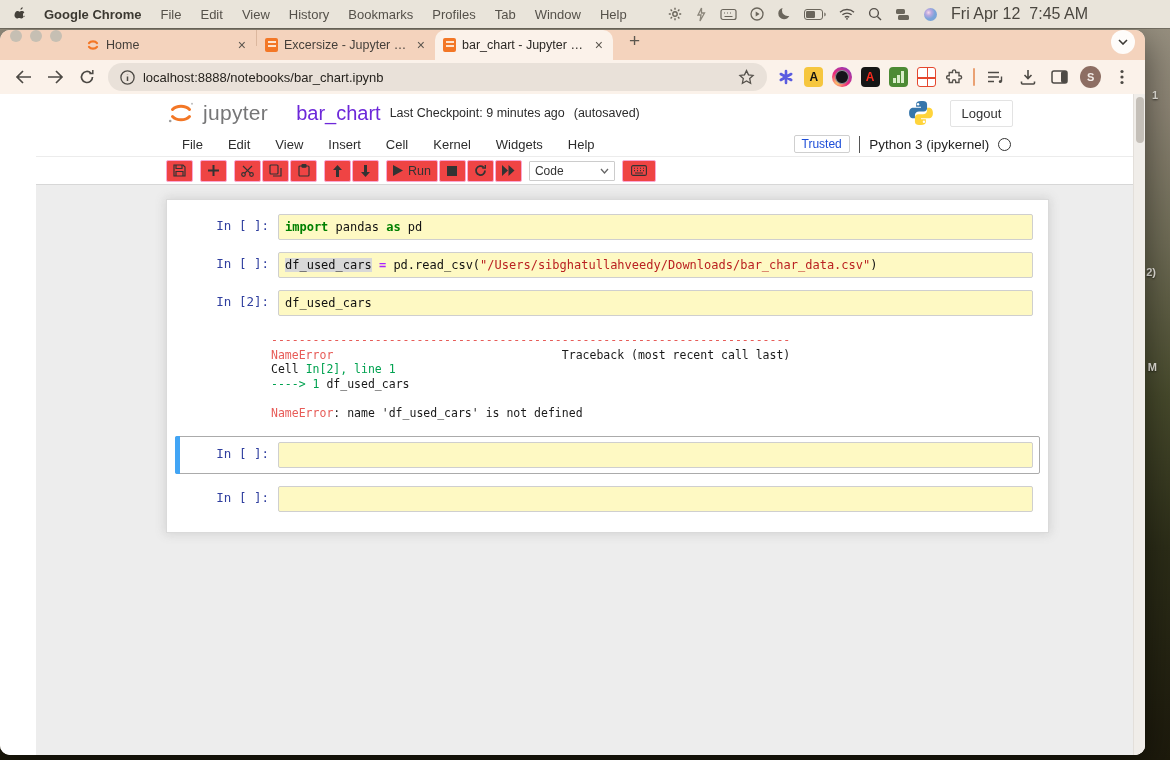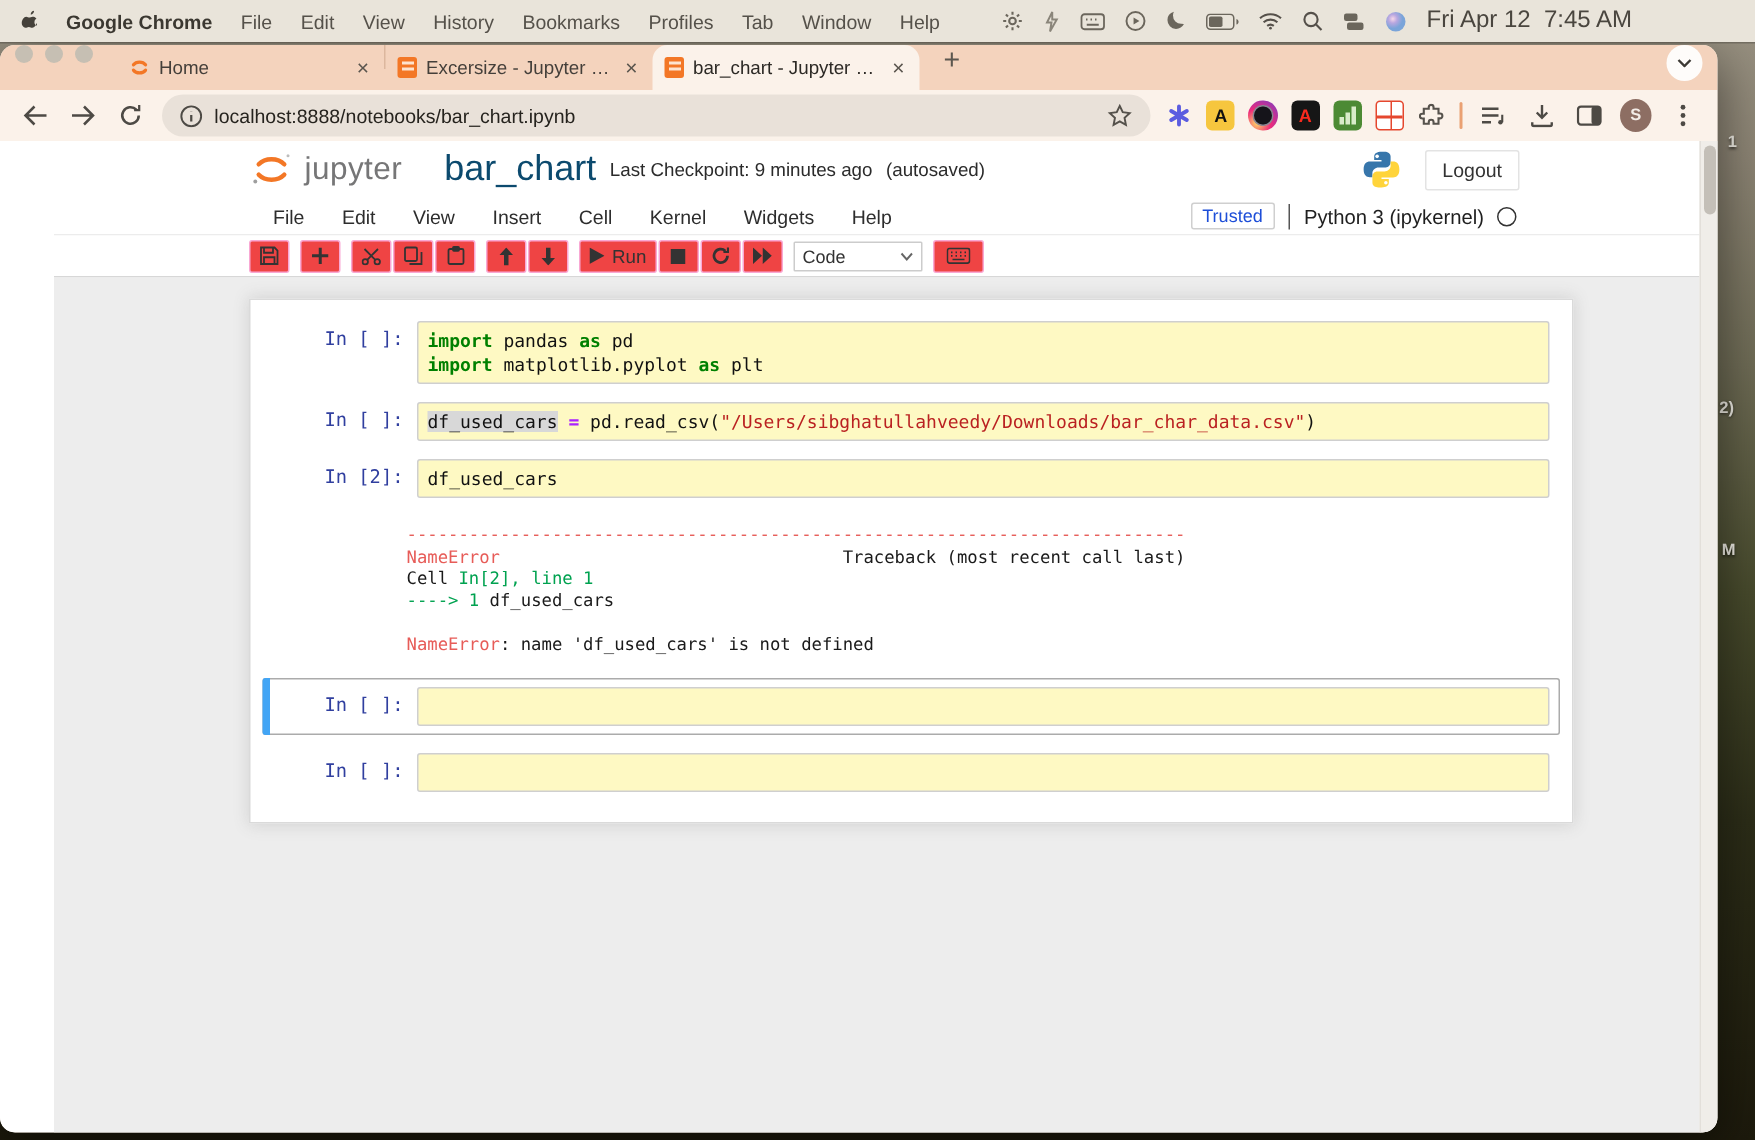--- a/index.html
+++ b/index.html
@@ -62,21 +62,21 @@
   .tb-sep { width:2px; height:18px; background:#eaa173; border-radius:1px; }
   .avatar { width:22px; height:22px; border-radius:50%; background:#8d6e63; color:#f3ece7; font-size:11px; font-weight:bold; display:flex; align-items:center; justify-content:center; }
   
   .viewport { flex:1; display:flex; background:#fff; min-height:0; }
   .page { width:1133px; display:flex; flex-direction:column; min-height:0;margin-left:36px; }
   .scrollbar { width:12px; background:#f0ede9; position:relative; border-left:1px solid #e3dfda; }
   .scroll-thumb { position:absolute; left:2px; top:3px; width:8px; height:46px; border-radius:4px; background:#c4bfb8; }
   
   .jp-header { height:38px; display:flex; align-items:center; background:#fff; padding-left:130px; padding-right:120px; }
   .jp-brand { font-size:21px; color:#767677; margin-left:7px; letter-spacing:.3px; }
-  .jp-title { margin-left:28px; font-size:24px; color:#0c4a6e; }
+  .jp-title { margin-left:28px; font-size:20px; color:#6d28d9; }
   .jp-checkpoint { margin-left:9px; font-size:12.5px; color:#2b2b2b; }
   .jp-autosaved { margin-left:9px; font-size:12.5px; color:#2b2b2b; }
   .jp-header-right { margin-left:auto; display:flex; align-items:center; gap:16px; }
   .logout-btn { border:1px solid #e3e3e3; background:#fff; border-radius:2px; padding:5px 11px; font-size:13px; color:#333; }
   .jp-menurow { height:25px; display:flex; align-items:center; background:#fff; padding-left:146px; padding-right:122px; border-bottom:1px solid #ececec; }
   .jp-menurow nav { display:flex; gap:25px; }
   .jp-menu-item { font-size:13px; color:#2d2d2d; }
   .jp-menurow-right { margin-left:auto; display:flex; align-items:center; gap:9px; }
   .trusted-badge { border:1px solid #cfcfcf; border-radius:2px; color:#1d4ed8; font-size:12px; padding:1px 7px; background:#fff; }
   .kernel-sep { width:1.5px; height:17px; background:#555; }
@@ -459,21 +459,20 @@
         </span>
       </div>
 
       <div class="jp-body">
         <div class="nb-container">
 
           <div class="cell">
             <div class="prompt">In [ ]:</div>
             <div class="input-box">
               <div class="code-line"><span class="tok-kw">import</span><span> pandas </span><span class="tok-kw">as</span><span> pd</span></div>
-              <div class="code-line"><span class="tok-kw">import</span><span> matplotlib.pyplot </span><span class="tok-kw">as</span><span> plt</span></div>
             </div>
           </div>
 
           <div class="cell">
             <div class="prompt">In [ ]:</div>
             <div class="input-box">
               <div class="code-line"><span class="tok-hl">df_used_cars</span><span> </span><span class="tok-op">=</span><span> pd.read_csv(</span><span class="tok-str">"/Users/sibghatullahveedy/Downloads/bar_char_data.csv"</span><span>)</span></div>
             </div>
           </div>
 

